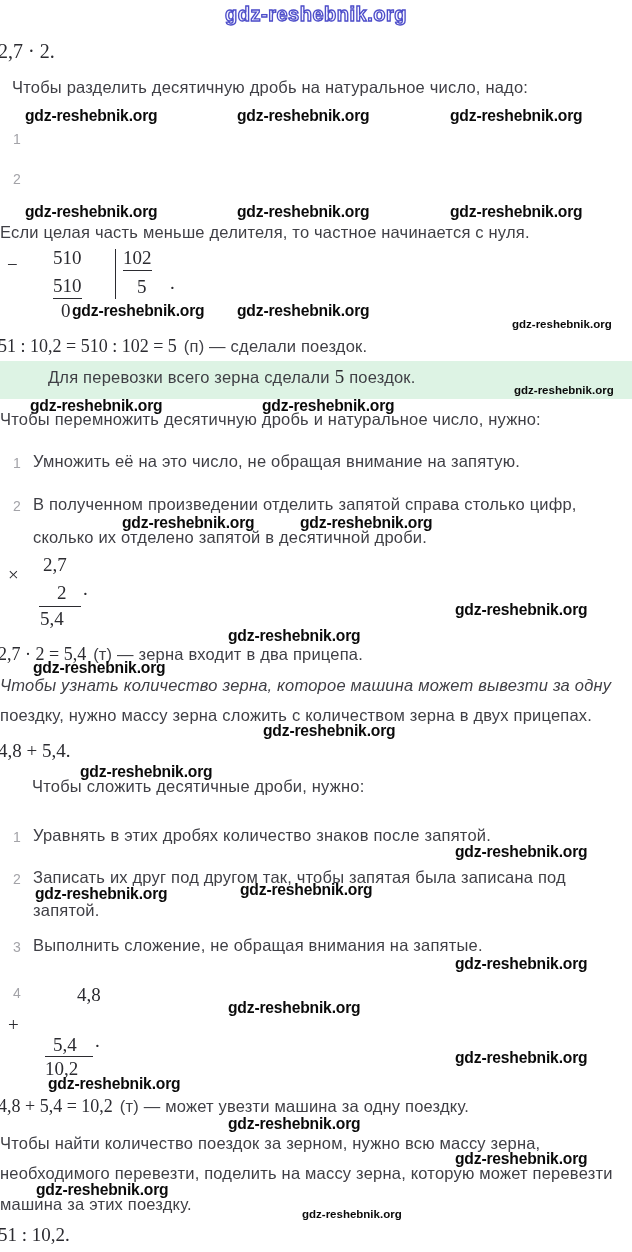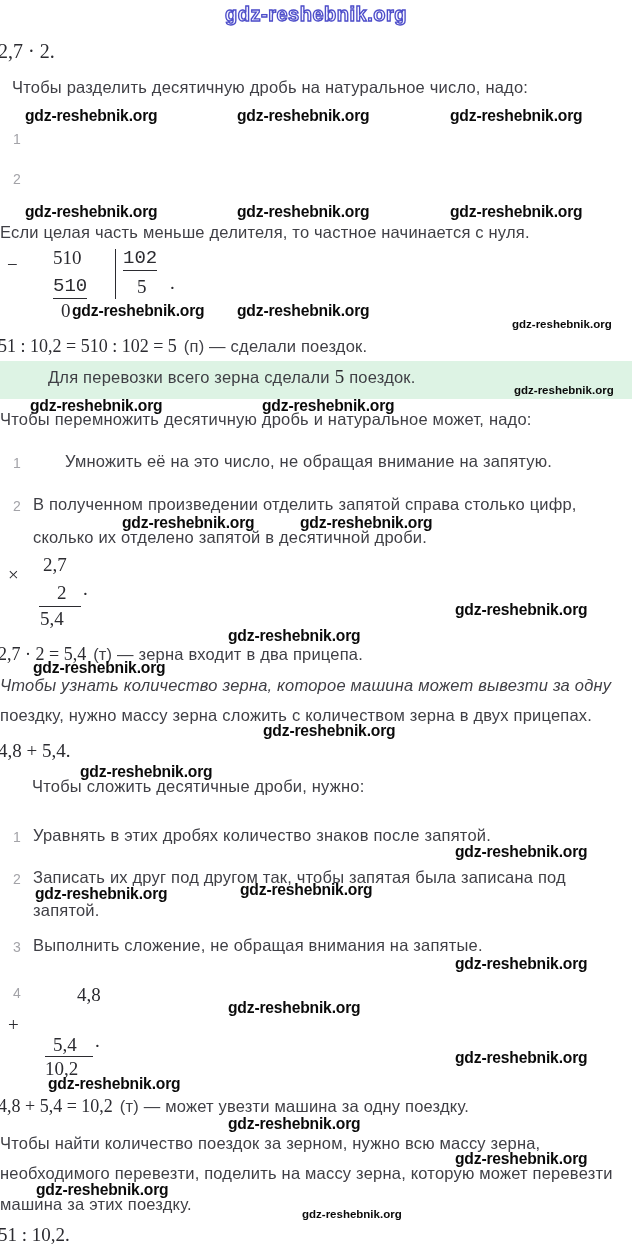--- a/index.html
+++ b/index.html
@@ -9,21 +9,21 @@
   .body{font-size:16.5px;color:var(--body_text,#3f3f45);letter-spacing:.2px;}
   .num{font-size:14px;color:var(--list_num,#a3a3a8);}
   .math{font-family:"Liberation Serif","DejaVu Serif",serif;font-size:19px;color:var(--math_text,#2b2b30);}
   .math-sm{font-family:"Liberation Serif","DejaVu Serif",serif;font-size:18px;color:var(--math_text,#2b2b30);}
   .wm{font-size:17px;font-weight:700;color:var(--watermark_color,#0a0a0a);letter-spacing:-.2px;
       display:inline-block;transform:scaleX(.92);transform-origin:0 50%;}
   .wm-sm{font-size:11.5px;font-weight:600;color:var(--watermark_color,#0a0a0a);}
   .wm-hdr{font-size:20px;font-weight:700;color:#f4f4ff;letter-spacing:.5px;
       -webkit-text-stroke:1.3px var(--header_wm_color,#4d4dc9);
       text-shadow:0 0 1px var(--header_wm_color,#4d4dc9);}
-  .ul{border-bottom:1.5px solid var(--math_text,#2b2b30);padding-bottom:1px;font-family:Liberation Mono, monospace;}
+  .ul{border-bottom:1.5px solid var(--math_text,#2b2b30);padding-bottom:1px;}
   .vline{border-left:1.5px solid var(--math_text,#2b2b30);width:0;}
   .hline{border-top:1.5px solid var(--math_text,#2b2b30);height:0;}
   .hl-band{background:var(--highlight_bg,#ddf3e4);}
   .unit{margin-left:7px;}
   .ansv{font-family:"Liberation Serif","DejaVu Serif",serif;font-size:19px;margin:0 5px;color:var(--math_text,#2b2b30);}
 </style>
 </head>
 <body>
 
 <div id="page">
@@ -66,24 +66,24 @@
   </div>
 
   <div class="abs hl-band" style="left:0;top:361px;width:632px;height:38px;"></div>
   <div class="abs" style="left:0;top:366px;padding-left:48px;">
     <span class="body">Для перевозки всего зерна сделали</span><span class="ansv">5</span><span class="body">поездок.</span>
   </div>
   <span class="abs wm-sm" style="left:514px;top:384px;">gdz-reshebnik.org</span>
 
   <span class="abs wm" style="left:30px;top:396px;">gdz-reshebnik.org</span>
   <span class="abs wm" style="left:262px;top:396px;">gdz-reshebnik.org</span>
-  <div class="abs body" style="left:0;top:410px;">Чтобы перемножить десятичную дробь и натуральное может, надо:</div>
+  <div class="abs body" style="left:0;top:410px;">Чтобы перемножить десятичную дробь и натуральное число, нужно:</div>
 
   <span class="abs num" style="left:13px;top:455px;">1</span>
-  <div class="abs body" style="left:33px;top:452px;margin-left:32px;">Умножить её на это число, не обращая внимание на запятую.</div>
+  <div class="abs body" style="left:33px;top:452px;">Умножить её на это число, не обращая внимание на запятую.</div>
 
   <span class="abs num" style="left:13px;top:498px;">2</span>
   <div class="abs body" style="left:33px;top:495px;">В полученном произведении отделить запятой справа столько цифр,</div>
   <span class="abs wm" style="left:122px;top:513px;">gdz-reshebnik.org</span>
   <span class="abs wm" style="left:300px;top:513px;">gdz-reshebnik.org</span>
   <div class="abs body" style="left:33px;top:528px;">сколько их отделено запятой в десятичной дроби.</div>
 
   <span class="abs math" style="left:8px;top:564px;">×</span>
   <span class="abs math" style="left:43px;top:554px;">2,7</span>
   <span class="abs math" style="left:57px;top:582px;">2</span>

